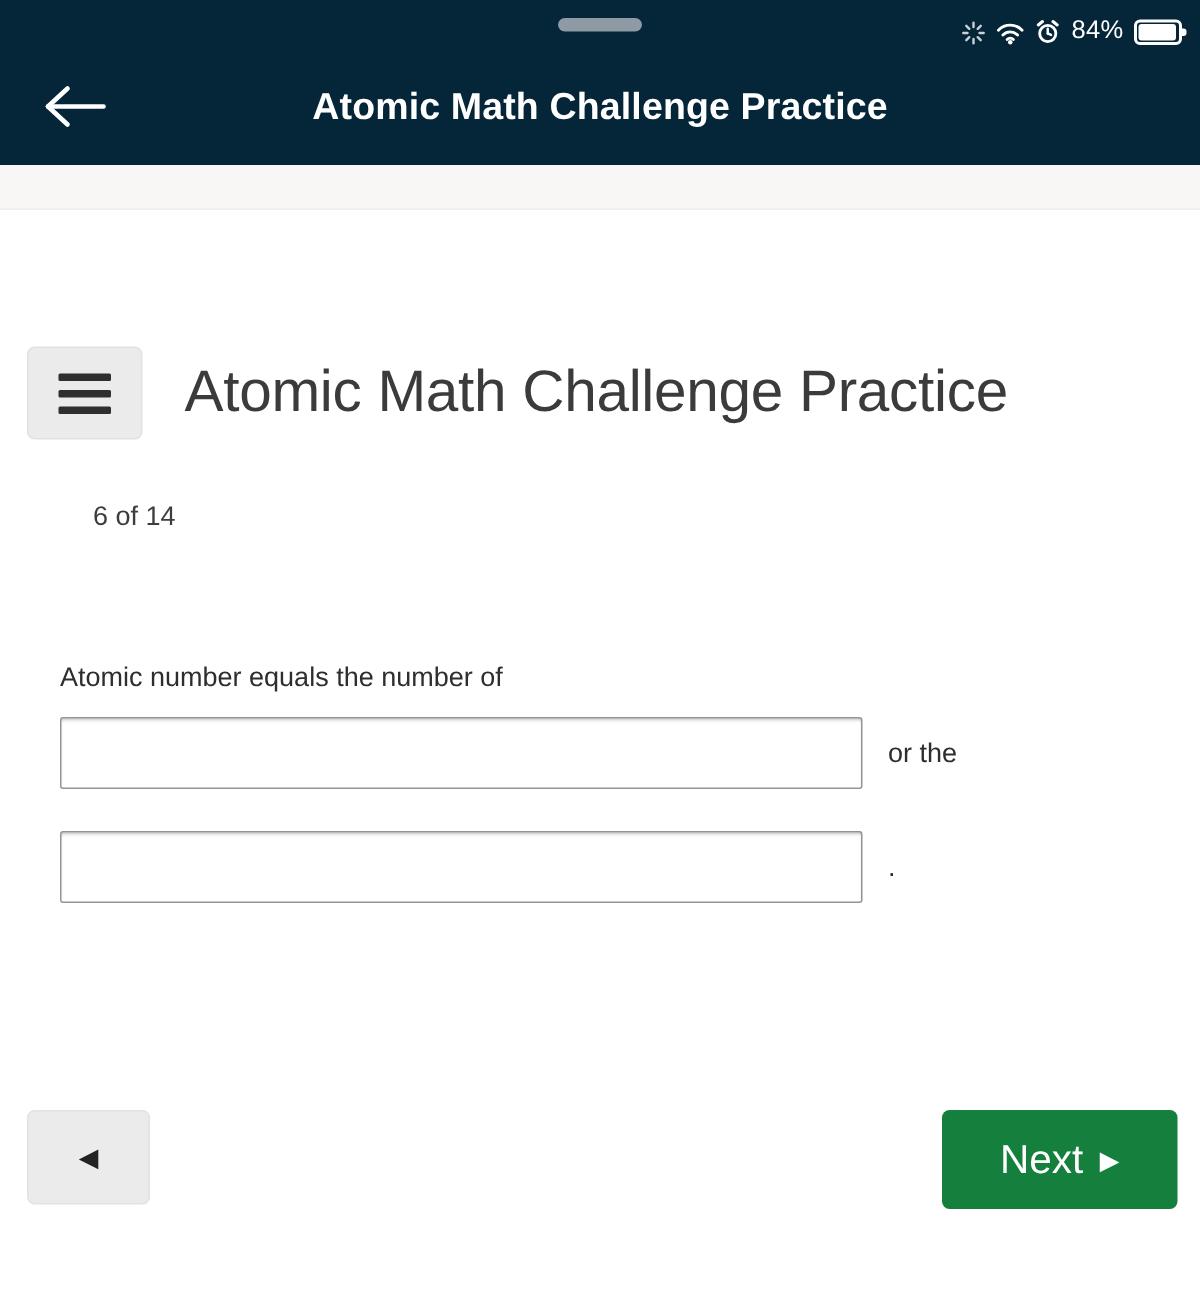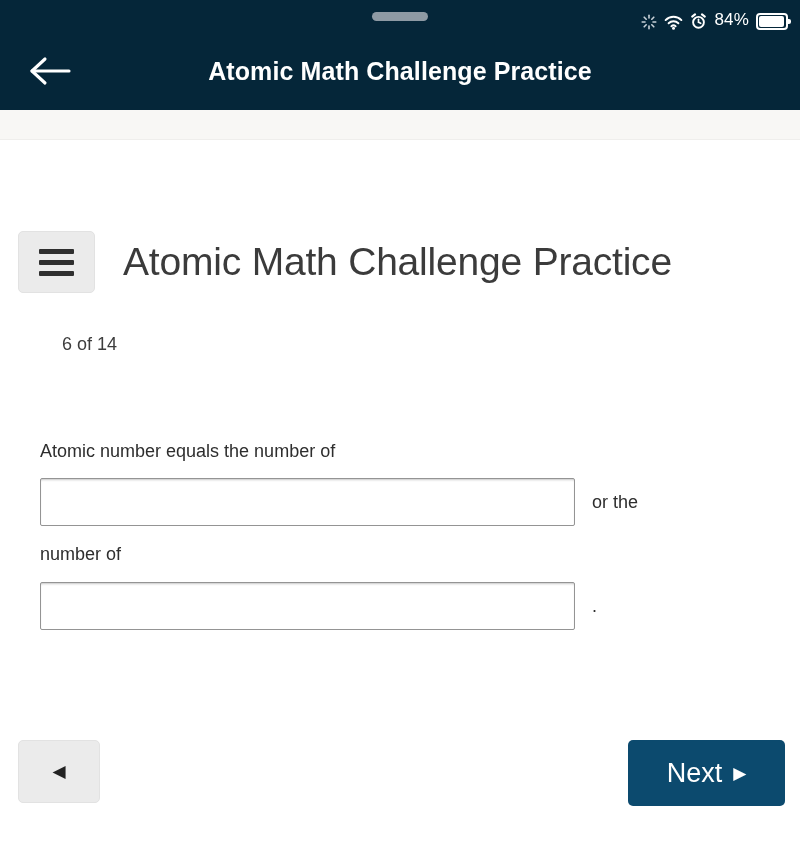--- a/index.html
+++ b/index.html
@@ -245,21 +245,21 @@
     font-size: 17px;
     color: #222222;
     line-height: 1;
   }
   .next-btn {
     position: absolute;
     left: 628px;
     top: 599px;
     width: 157px;
     height: 66px;
-    background: #0c4a6e;
+    background: #15803d;
     border: none;
     border-radius: 5px;
     color: #ffffff;
     font-size: 27px;
     font-family: "Liberation Sans", sans-serif;
     cursor: pointer;
     display: flex;
     align-items: center;
     justify-content: center;
     gap: 11px;
@@ -353,23 +353,20 @@
 
   <div class="question">
     <div class="q-line">
       <span class="q-text">Atomic number equals the number of</span>
     </div>
     <div class="q-line">
       <input class="answer-input" type="text" placeholder="" style="">
       <span class="inline-after">or the</span>
     </div>
     <div class="q-line">
-      <span class="q-text">number of</span>
-    </div>
-    <div class="q-line">
       <input class="answer-input" type="text" placeholder="" style="">
       <span class="inline-after">.</span>
     </div>
   </div>
 
   <button class="prev-btn">
     <span class="tri">◀</span>
   </button>
 
   <button class="next-btn">

